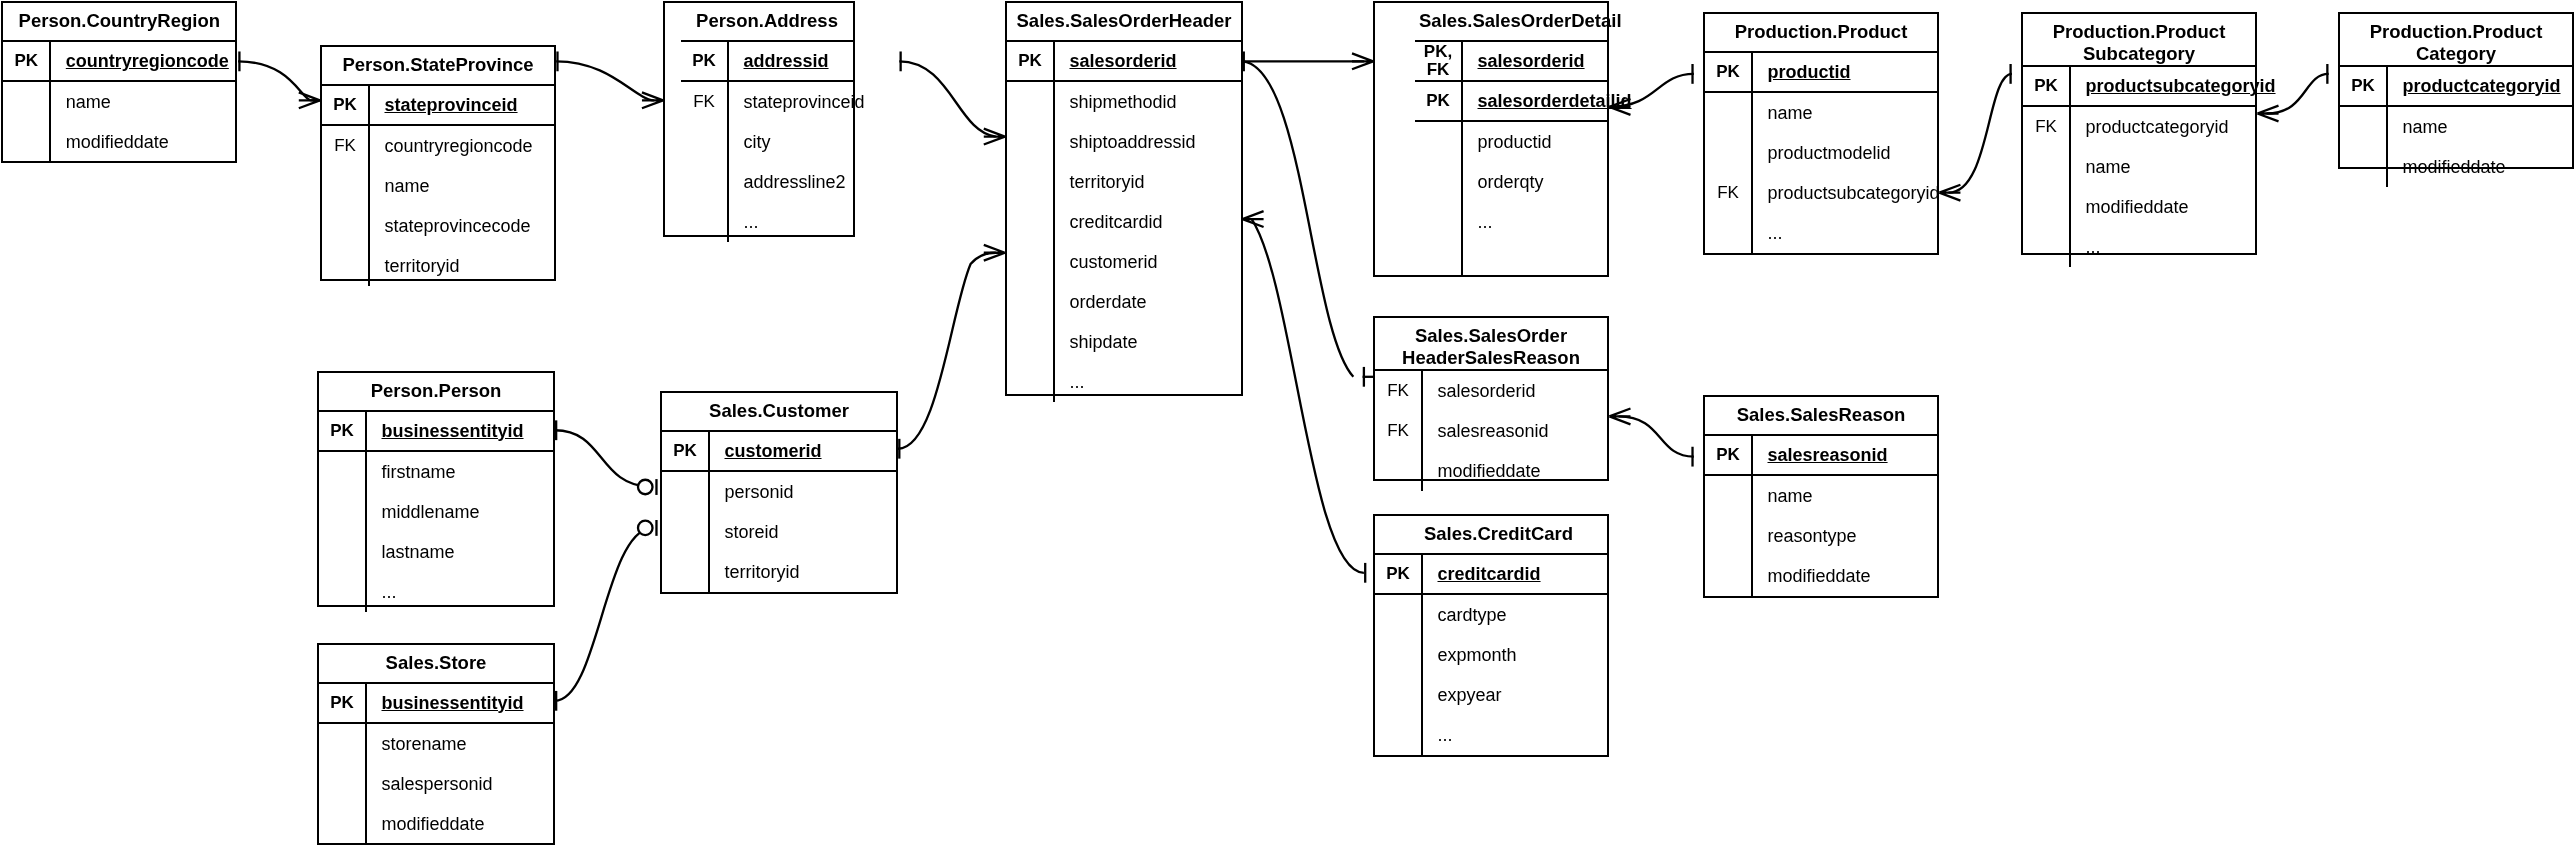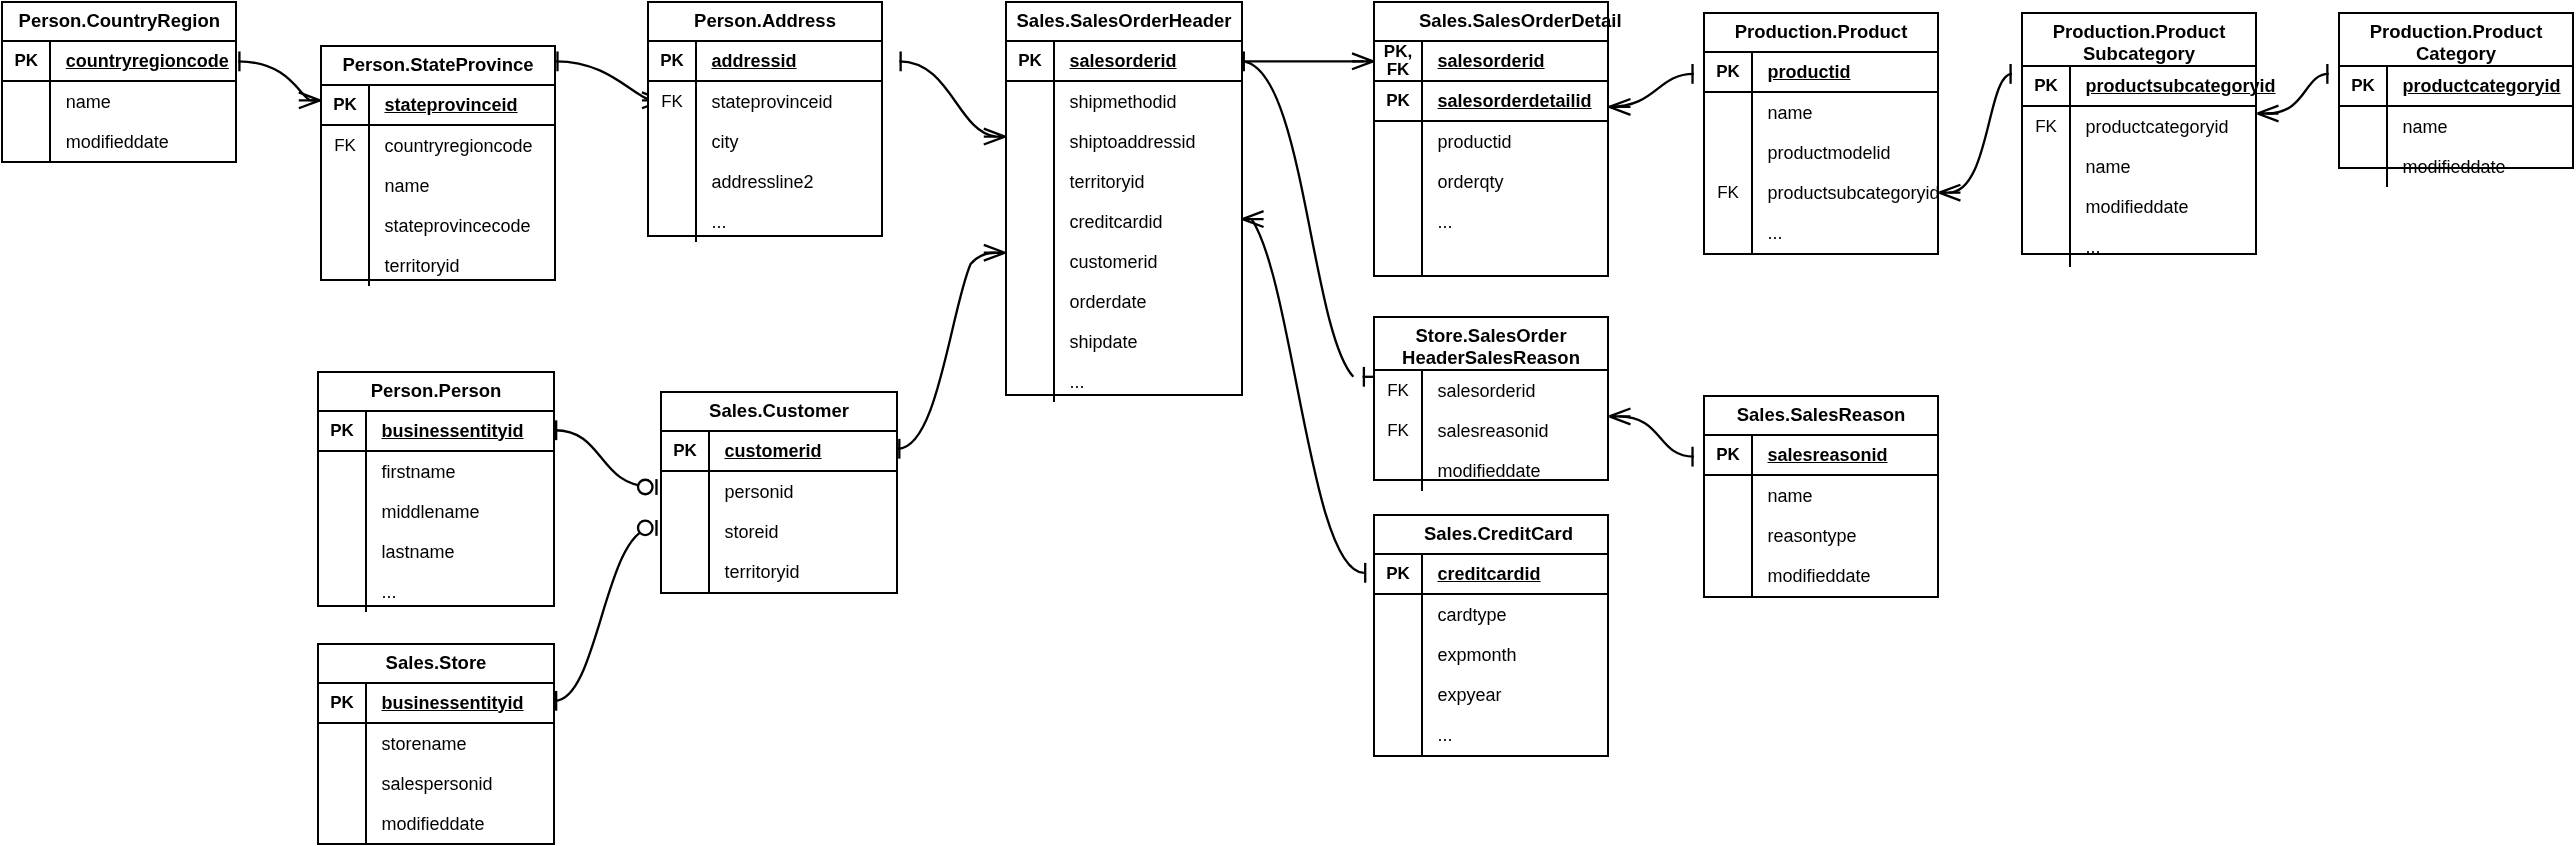--- a/index.html
+++ b/index.html
@@ -175,21 +175,21 @@
               <span class="two-line"></span>
             </div>
             <div class="name-cell">territoryid</div>
           </div>
           <div class="attr-row filler" style="flex: 1 1 0%;">
             <div class="key-cell"></div>
             <div class="name-cell"></div>
           </div>
         </div>
       </div>
-      <div class="entity" style="left: 647px; top: 1.3px; width: 236px; height: 236px;">
+      <div class="entity" style="left: 663px; top: 1.3px; width: 192px; height: 236px; padding-left: 16px;">
         <div class="ent-title" style="white-space: pre-line; height: 37px;">Person.Address</div>
         <div class="ent-body" style="display: flex; flex-direction: column; height: calc(100% - 37px);">
           <div class="attr-row sep">
             <div class="key-cell pk">
               <span class="two-line">PK</span>
             </div>
             <div class="name-cell pkname">addressid</div>
           </div>
           <div class="attr-row">
             <div class="key-cell">
@@ -279,21 +279,21 @@
             <div class="name-cell">...</div>
           </div>
           <div class="attr-row filler" style="flex: 1 1 0%;">
             <div class="key-cell"></div>
             <div class="name-cell"></div>
           </div>
         </div>
       </div>
       <div class="entity" style="left: 1373px; top: 1.3px; width: 236px; height: 276px;">
         <div class="ent-title" style="white-space: pre-line; height: 37px; margin-left: 40px;">Sales.SalesOrderDetail</div>
-        <div class="ent-body" style="display: flex; flex-direction: column; height: calc(100% - 37px);">
+        <div class="ent-body" style="display: flex; flex-direction: column; height: calc(100% - 37px); margin-left: 40px;">
           <div class="attr-row sep">
             <div class="key-cell pk">
               <span class="two-line">PK,
 FK</span>
             </div>
             <div class="name-cell pkname">salesorderid</div>
           </div>
           <div class="attr-row sep">
             <div class="key-cell pk">
               <span class="two-line">PK</span>
@@ -425,21 +425,21 @@
             </div>
             <div class="name-cell">modifieddate</div>
           </div>
           <div class="attr-row filler" style="flex: 1 1 0%;">
             <div class="key-cell"></div>
             <div class="name-cell"></div>
           </div>
         </div>
       </div>
       <div class="entity" style="left: 1373px; top: 316px; width: 236px; height: 165px;">
-        <div class="ent-title" style="white-space: pre-line; height: 51px;">Store.SalesOrder
+        <div class="ent-title" style="white-space: pre-line; height: 51px;">Sales.SalesOrder
 HeaderSalesReason</div>
         <div class="ent-body" style="display: flex; flex-direction: column; height: calc(100% - 51px);">
           <div class="attr-row">
             <div class="key-cell">
               <span class="two-line">FK</span>
             </div>
             <div class="name-cell">salesorderid</div>
           </div>
           <div class="attr-row">
             <div class="key-cell">

